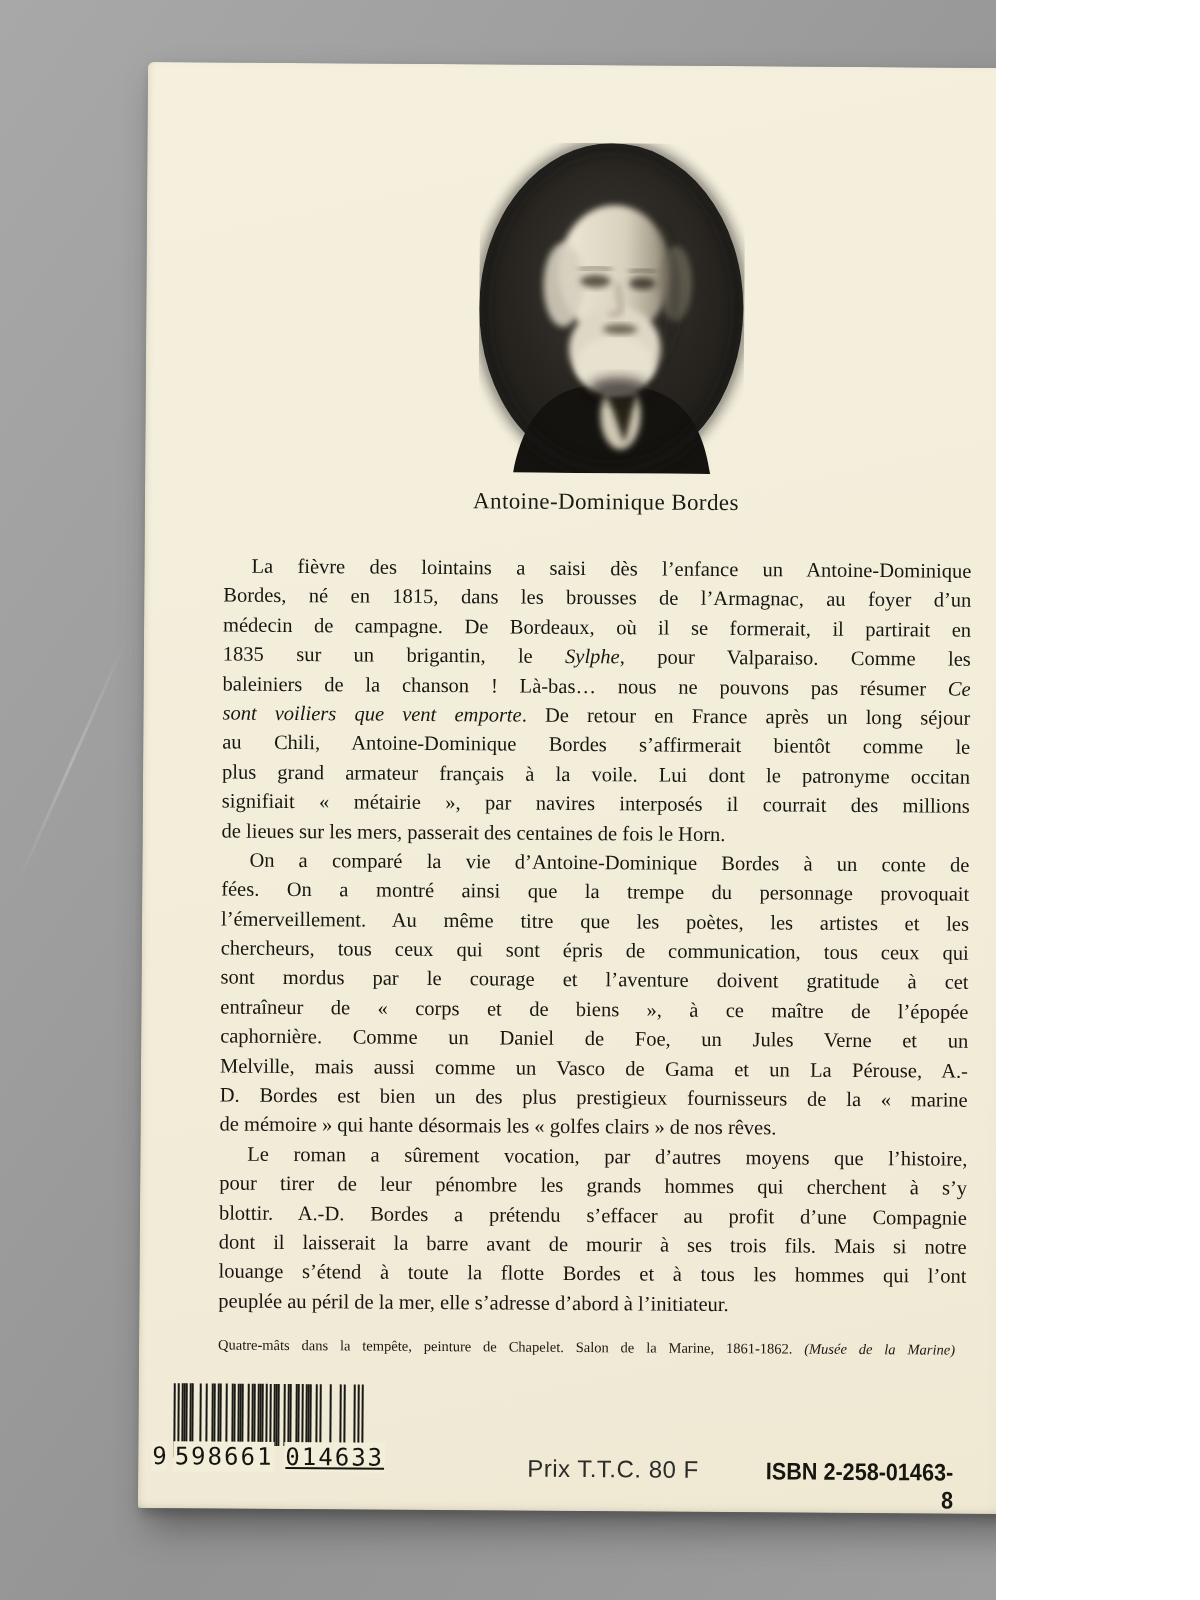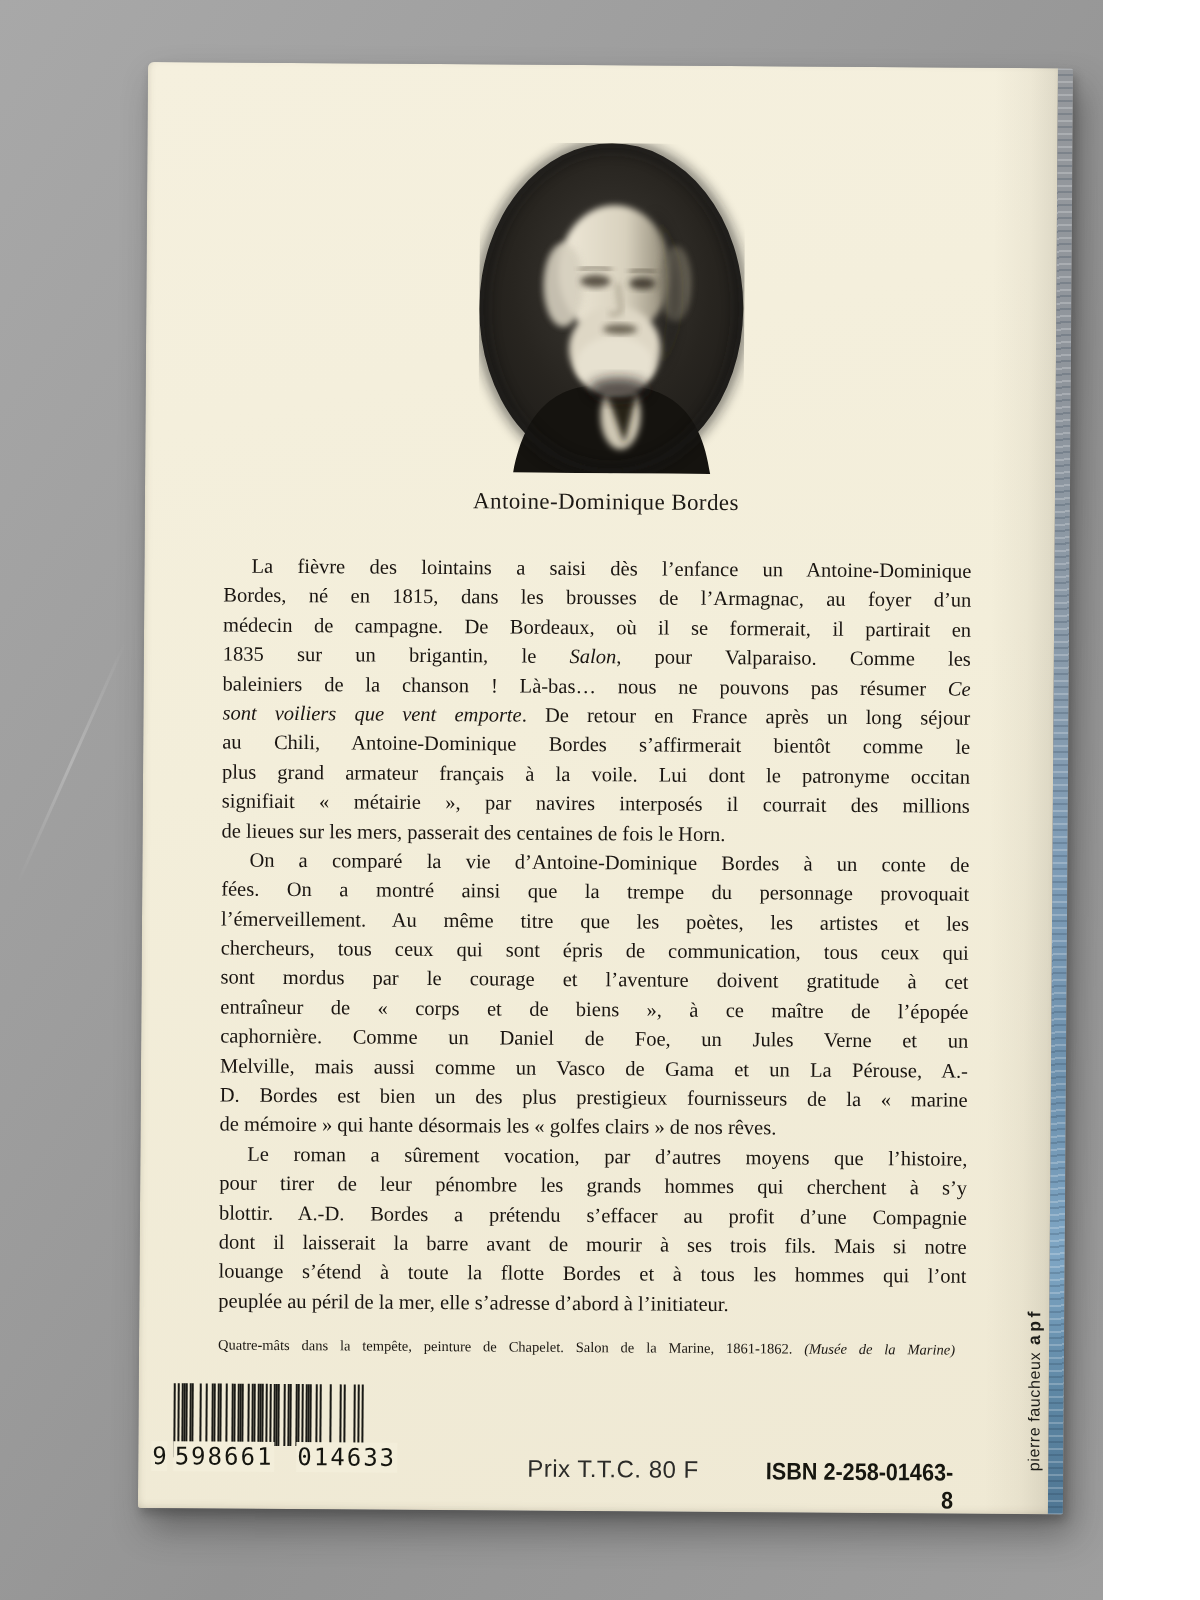--- a/index.html
+++ b/index.html
@@ -1,18 +1,18 @@
 <!DOCTYPE html>
 <html><head>
 <meta charset="utf-8">
 <title>Back cover</title>
 <style>
   html,body{margin:0;padding:0;width:1200px;height:1600px;}
   .scene{
-    position:relative;width:1103px;height:1600px;overflow:hidden;
+    position:relative;width:996px;height:1600px;overflow:hidden;
     background:linear-gradient(125deg,#a8a8a8 0%,#9d9d9d 35%,#949494 60%,#9e9e9e 100%);
     font-family:"Liberation Serif","DejaVu Serif",serif;
   }
   .scratch{
     position:absolute;left:70px;top:630px;width:3px;height:265px;
     background:linear-gradient(180deg,rgba(255,255,255,0),rgba(255,255,255,.22),rgba(255,255,255,0));
     transform:rotate(24deg);border-radius:2px;
   }
   
   .book{
@@ -65,21 +65,21 @@
   .bar.ink{background:#191915;}
   .bar.tall{height:74px;}
   .bc-digits{
     position:absolute;left:-22px;top:58px;display:flex;
     font-family:"DejaVu Sans Mono","Liberation Mono",monospace;
     font-size:24px;color:#15150f;line-height:30px;
   }
   .bc-digits span{background:#f3eeda;padding:0 1px;}
   .bc-d1{margin-right:6px;}
   .bc-g{letter-spacing:2px;}
-  .bc-g + .bc-g{margin-left:22px;}
+  .bc-g + .bc-g{margin-left:10px;text-decoration:underline;}
   .price{
     position:absolute;left:389px;top:1390px;
     font-family:"Liberation Sans","DejaVu Sans",sans-serif;
     font-size:24px;color:#2b2b28;letter-spacing:.5px;
   }
   .isbn{
     position:absolute;left:600px;top:1391px;width:215px;text-align:right;
     font-family:"Liberation Sans","DejaVu Sans",sans-serif;
     font-size:24px;font-weight:bold;color:#16160f;
   }
@@ -144,21 +144,21 @@
         </svg>
       </div>
 
       <div class="portrait-caption">Antoine-Dominique Bordes</div>
 
       <div class="text-block">
           <div>
             <div class="line indent"><span>La fièvre des lointains a saisi dès l’enfance un Antoine-Dominique</span></div>
             <div class="line"><span>Bordes, né en 1815, dans les brousses de l’Armagnac, au foyer d’un</span></div>
             <div class="line"><span>médecin de campagne. De Bordeaux, où il se formerait, il partirait en</span></div>
-            <div class="line"><span>1835 sur un brigantin, le </span><span class="it">Salon</span><span>, pour Valparaiso. Comme les</span></div>
+            <div class="line"><span>1835 sur un brigantin, le </span><span class="it">Sylphe</span><span>, pour Valparaiso. Comme les</span></div>
             <div class="line"><span>baleiniers de la chanson ! Là-bas… nous ne pouvons pas résumer </span><span class="it">Ce</span></div>
             <div class="line"><span class="it">sont voiliers que vent emporte</span><span>. De retour en France après un long séjour</span></div>
             <div class="line"><span>au Chili, Antoine-Dominique Bordes s’affirmerait bientôt comme le</span></div>
             <div class="line"><span>plus grand armateur français à la voile. Lui dont le patronyme occitan</span></div>
             <div class="line"><span>signifiait « métairie », par navires interposés il courrait des millions</span></div>
             <div class="line lastline"><span>de lieues sur les mers, passerait des centaines de fois le Horn.</span></div>
           </div>
           <div>
             <div class="line indent"><span>On a comparé la vie d’Antoine-Dominique Bordes à un conte de</span></div>
             <div class="line"><span>fées. On a montré ainsi que la trempe du personnage provoquait</span></div>

